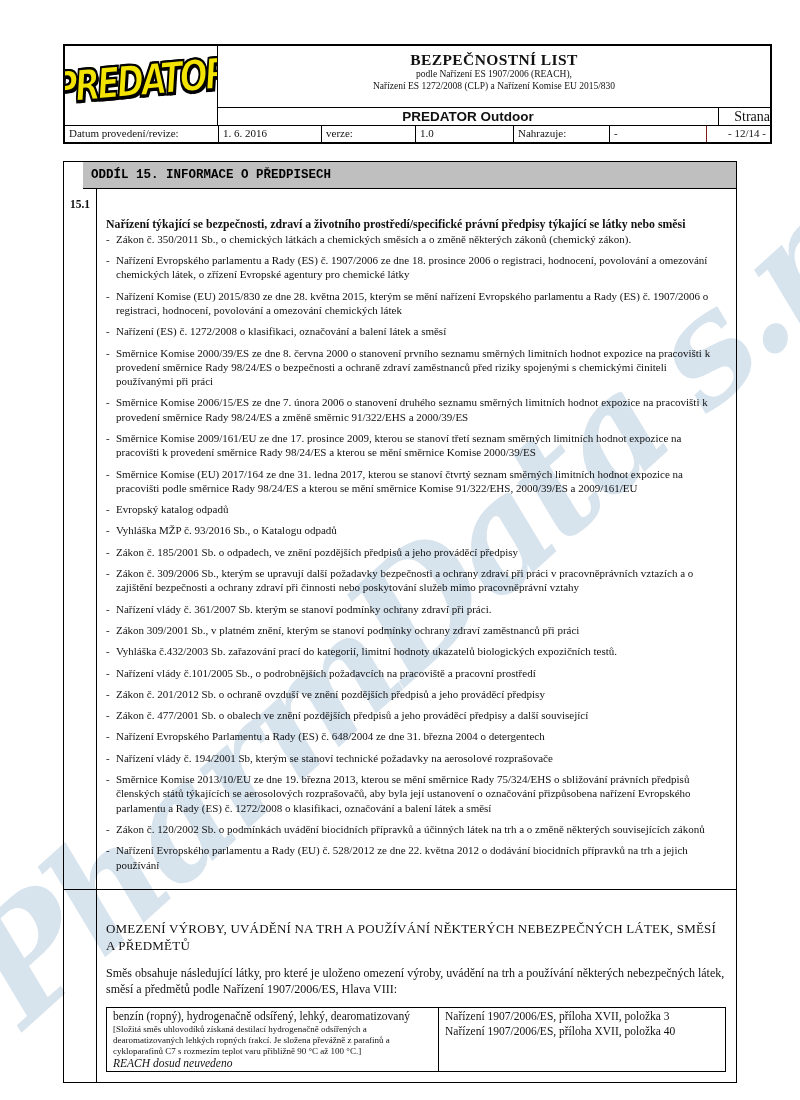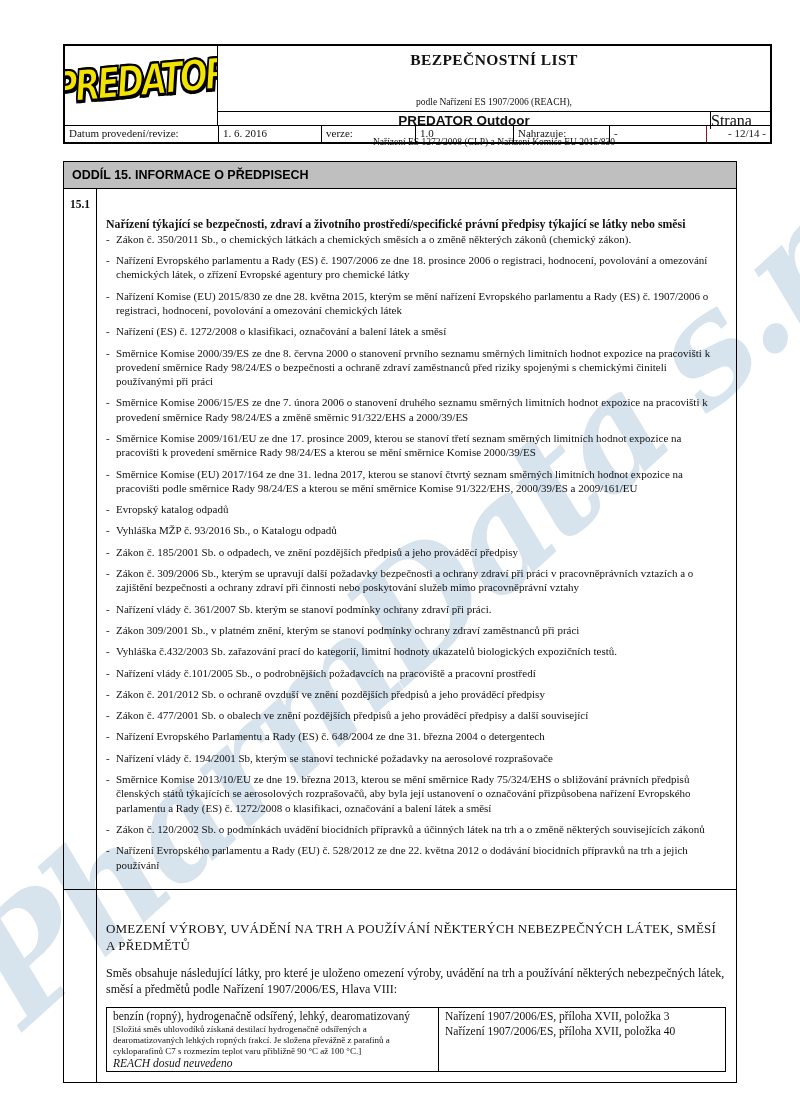--- a/index.html
+++ b/index.html
@@ -24,40 +24,40 @@
   .logo-text {
     font-family:"DejaVu Sans","Liberation Sans",sans-serif; font-weight:bold; font-style:italic;
     font-size:33px; letter-spacing:-3px; color:#f2e300;
     -webkit-text-stroke:1.3px #000;
     text-shadow:2px 2px 0 #000, -1px -1px 0 #000, 1px -1px 0 #000, -1px 2px 0 #000;
     transform:rotate(-5deg) scaleY(1.3); display:inline-block; padding-bottom:8px;
   }
   .hdr-right { flex:1; display:flex; flex-direction:column; }
   .title-cell { height:66px; border-bottom:1px solid #000; text-align:center; padding-top:5px; }
   .doc-title { font-weight:bold; font-size:15.5px; letter-spacing:0.4px; }
-  .doc-sub { font-size:9.5px; line-height:1.25;margin-top:28px; }
+  .doc-sub { font-size:9.5px; line-height:1.25; }
   .product-row { display:flex; height:18px; }
   .product-cell { flex:1; text-align:center; font-family:"Liberation Sans","DejaVu Sans",sans-serif; font-weight:bold; font-size:13.5px; line-height:17px; }
-  .strana-cell { width:60px; border-left:1px solid #000; text-align:left; font-size:16px; line-height:17px; }
+  .strana-cell { width:52px; border-left:1px solid #000; text-align:right; font-size:14px; line-height:17px; }
   .meta-row { display:flex; height:17px; border-top:1px solid #000; font-size:11px; }
   .meta-row > div { line-height:15px; padding:0 4px; white-space:nowrap; overflow:hidden; }
   .m-datelabel { width:153px; }
   .m-dateval  { width:103px; border-left:1px solid #000; }
   .m-verlabel { width:94px;  border-left:1px solid #000; }
   .m-verval   { width:98px;  border-left:1px solid #000; }
   .m-replabel { width:96px;  border-left:1px solid #000; }
   .m-repval   { flex:1;      border-left:1px solid #000; }
   .m-pageval  { width:64px;  border-left:1px solid #7f1d1d; text-align:right; }
 
   
   .sec { position:absolute; left:63px; top:161px; width:674px; border:1px solid #000; z-index:1; background:transparent; }
   .sec-bar {
     background:#bfbfbf; border-bottom:1px solid #000;
-    font-family:Liberation Sans, sans-serif; font-weight:bold; font-size:12.5px;
-    padding:6px 8px; color:#000;
+    font-family:Liberation Mono, monospace; font-weight:bold; font-size:12.5px;
+    padding:6px 8px; color:#000;margin-left:19px;
   }
   .sec-row { display:flex; align-items:stretch; }
   .num-col { width:33px; border-right:1px solid #000; font-weight:bold; font-size:11.5px; text-align:center; padding-top:9px; flex-shrink:0; }
   .sec-content { flex:1; padding:8px 10px 10px 9px; min-width:0;margin-top:20px; }
 
   .sub-heading { font-weight:bold; font-size:11.8px; line-height:1.25; }
   .legal-label { font-size:11.5px; text-decoration:underline; margin:11px 0 12px 0; }
 
   .bullet { display:flex; font-size:11px; line-height:1.3; margin-bottom:7px; }
   .bullet .dash { width:10px; flex-shrink:0; }

